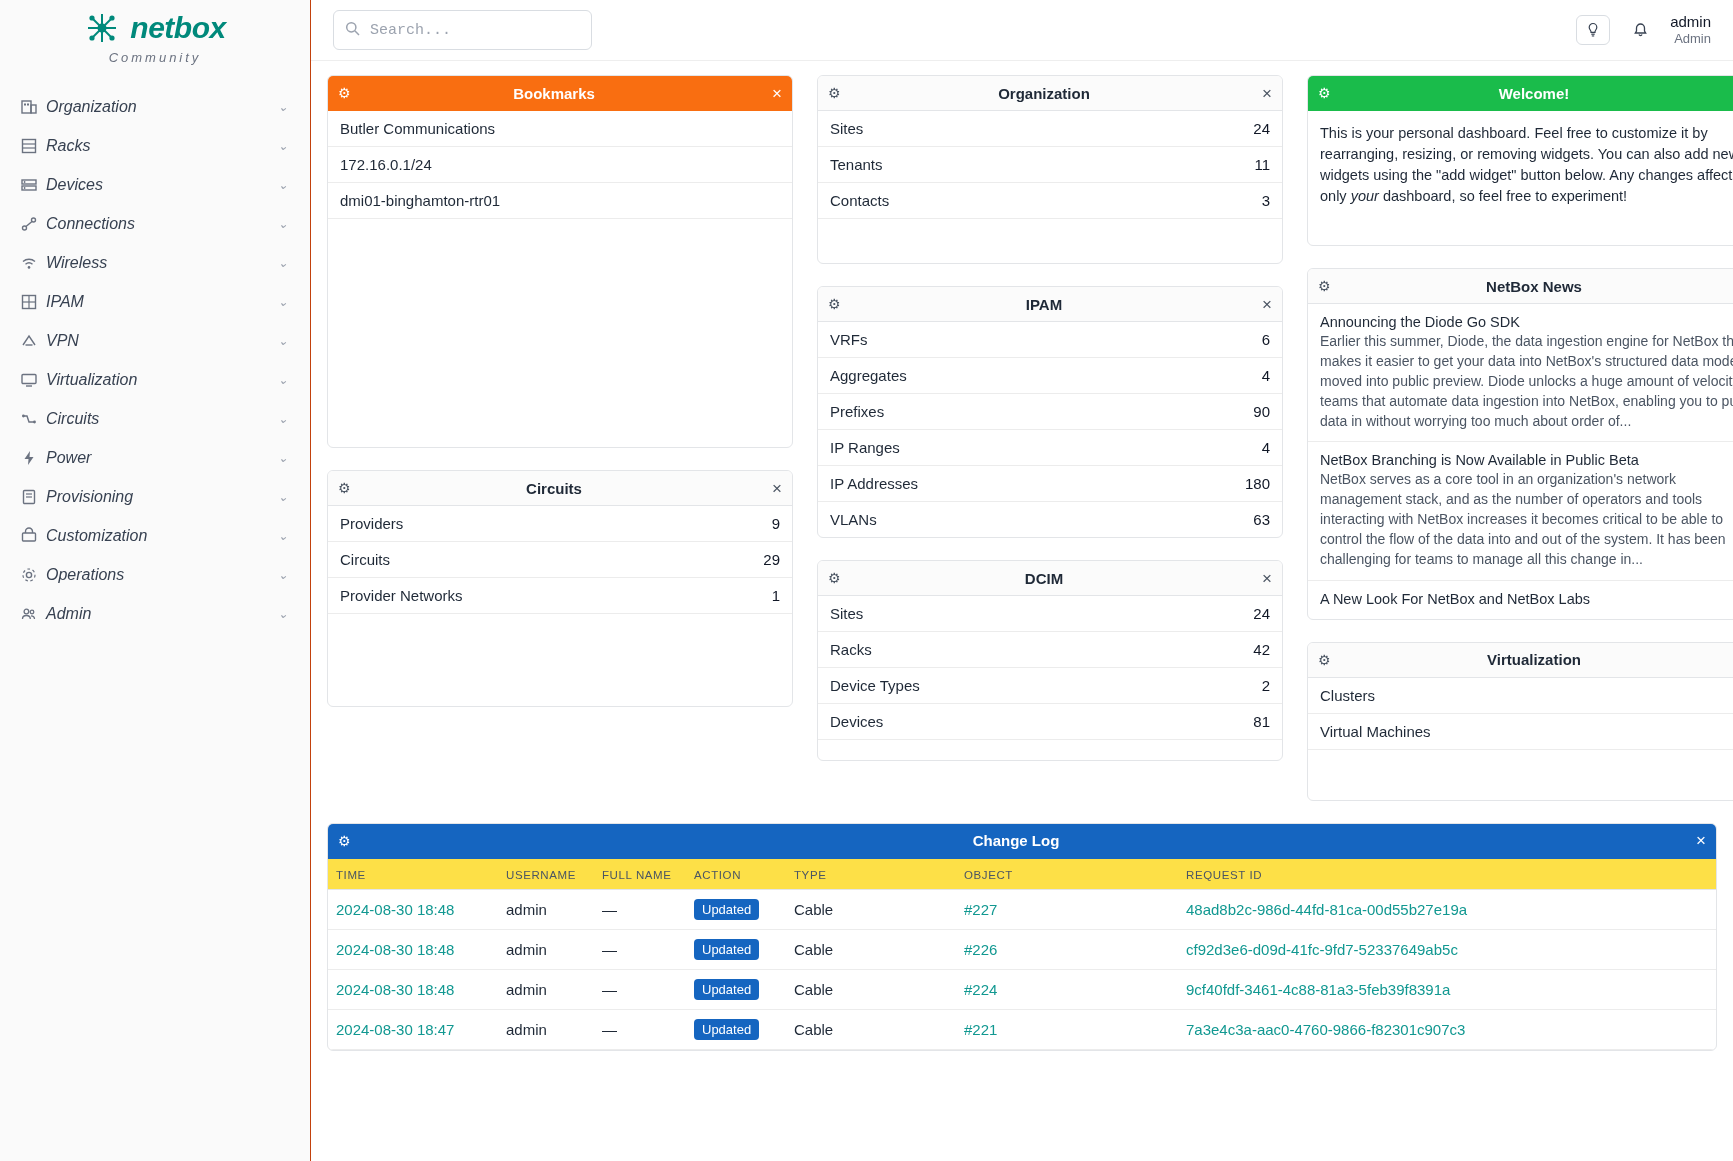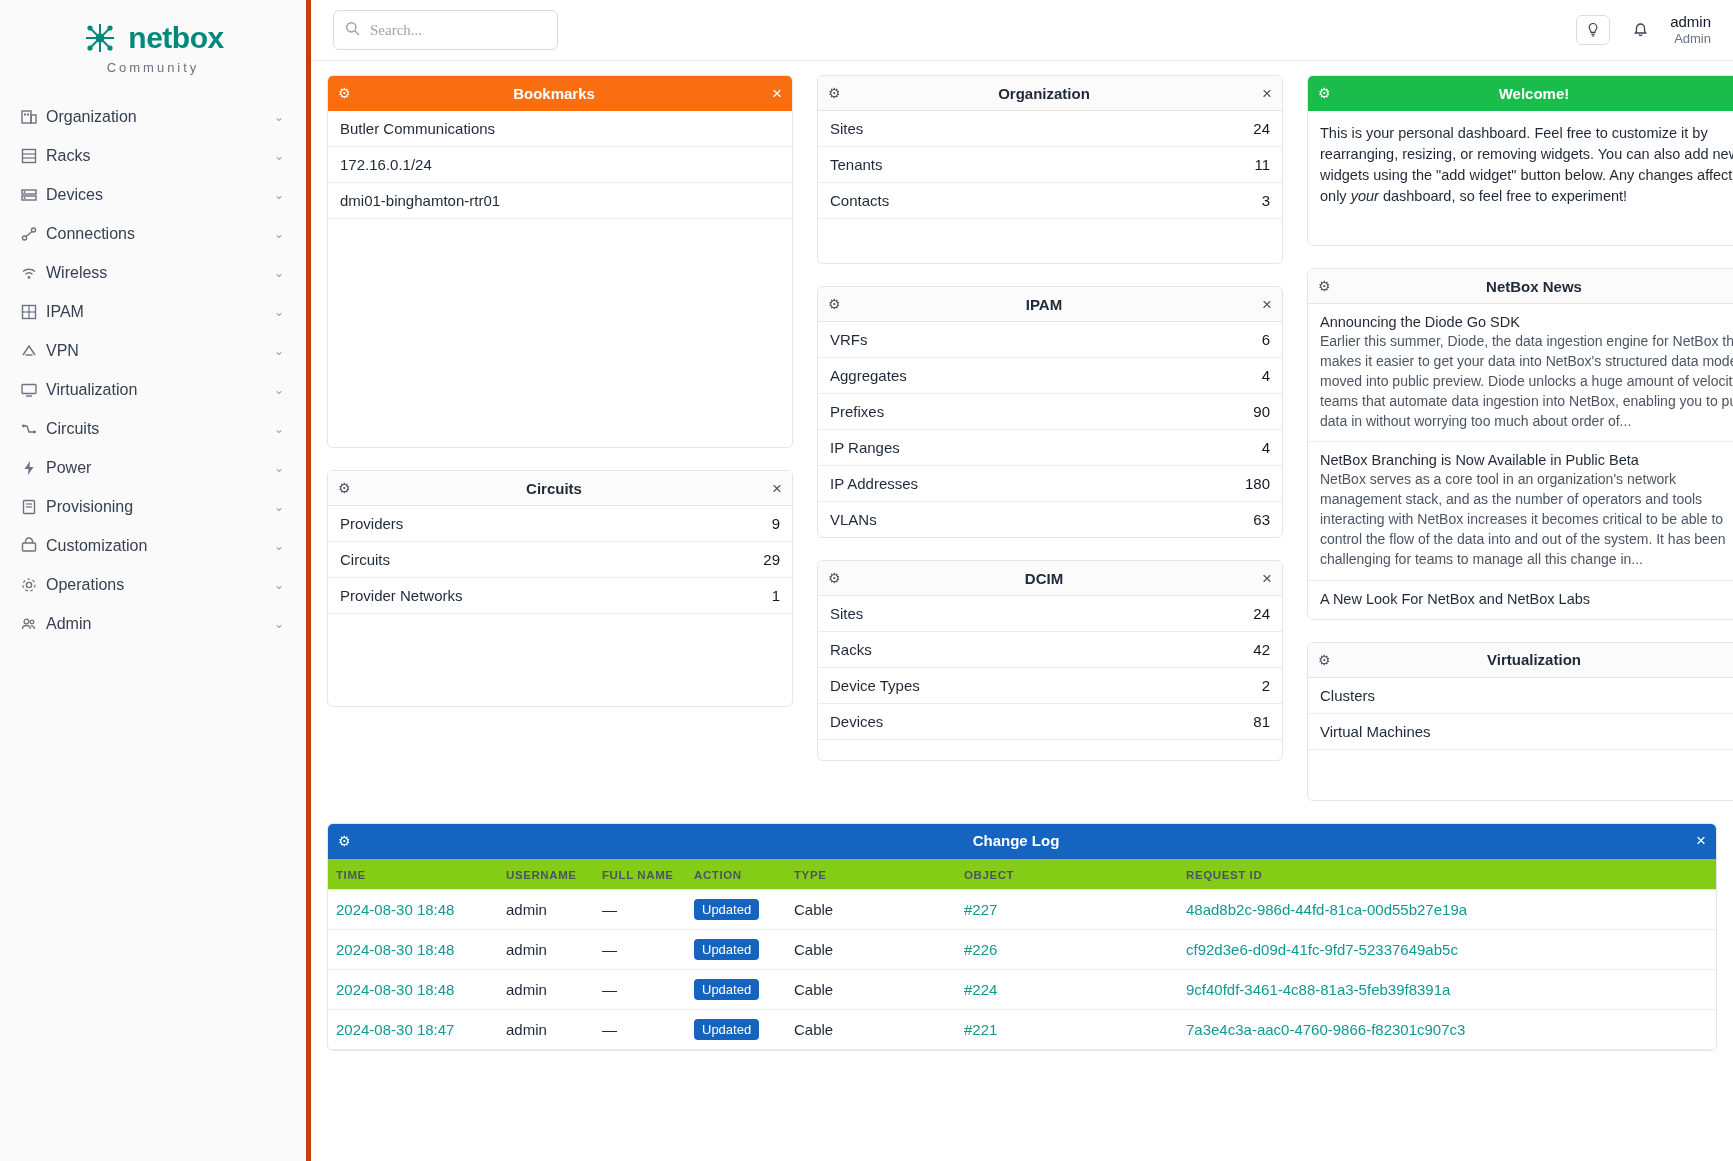--- a/index.html
+++ b/index.html
@@ -14,23 +14,23 @@
     overflow: hidden;
   }
   .app { display: flex; width: 1733px; height: 1161px; }
 
   
   .sidebar {
     width: 311px;
     min-width: 311px;
     height: 1161px;
     background: #fafafa;
-    border-right: 5px solid #c2410c;
-    padding-top: 10px;
+    border-right: 1px solid #c2410c;
     overflow: hidden;
+    font-style: italic;
   }
   .brand {
     display: flex;
     flex-direction: column;
     align-items: center;
     justify-content: center;
     padding: 10px 0 22px 0;
   }
   .brand-row { display: flex; align-items: center; gap: 10px; }
   .brand-logo { width: 36px; height: 36px; }
@@ -86,30 +86,30 @@
     padding: 0 22px 0 22px;
     border-bottom: 1px solid #eeeeee;
     background: #fff;
   }
   .search-box {
     position: relative;
     width: 225px;
     height: 40px;
   }
   .search-input {
-    width: 225px;
+    width: 259px;
     height: 40px;
     border: 1px solid #d9dde2;
     border-radius: 6px;
     padding: 0 10px 0 36px;
     font-size: 15px;
     color: #374151;
     outline: none;
     background: #fff;
-    font-family: Liberation Serif, serif;
+    font-family: Liberation Mono, monospace;
   }
   .search-input::placeholder { color: #9ca3af; }
   .search-icon {
     position: absolute;
     left: 12px;
     top: 11px;
     color: #9ca3af;
   }
   .top-right {
     margin-left: auto;
@@ -234,24 +234,24 @@
     width: 100%;
     border-collapse: collapse;
     font-size: 15px;
   }
   table.cl th {
     text-align: left;
     font-size: 11.5px;
     letter-spacing: 0.6px;
     text-transform: uppercase;
     color: #4b5563;
-    font-weight: bold;
+    font-weight: normal;
     padding: 10px 8px 8px 8px;
     border-bottom: 1px solid #e3e5e8;
-    background: #84cc16;
+    background: #fde047;
   }
   table.cl td {
     padding: 9px 8px;
     border-bottom: 1px solid #ececec;
     color: #1f2937;
     vertical-align: middle;
   }
   .link { color: #119891; text-decoration: none; }
   .badge-updated {
     display: inline-block;

